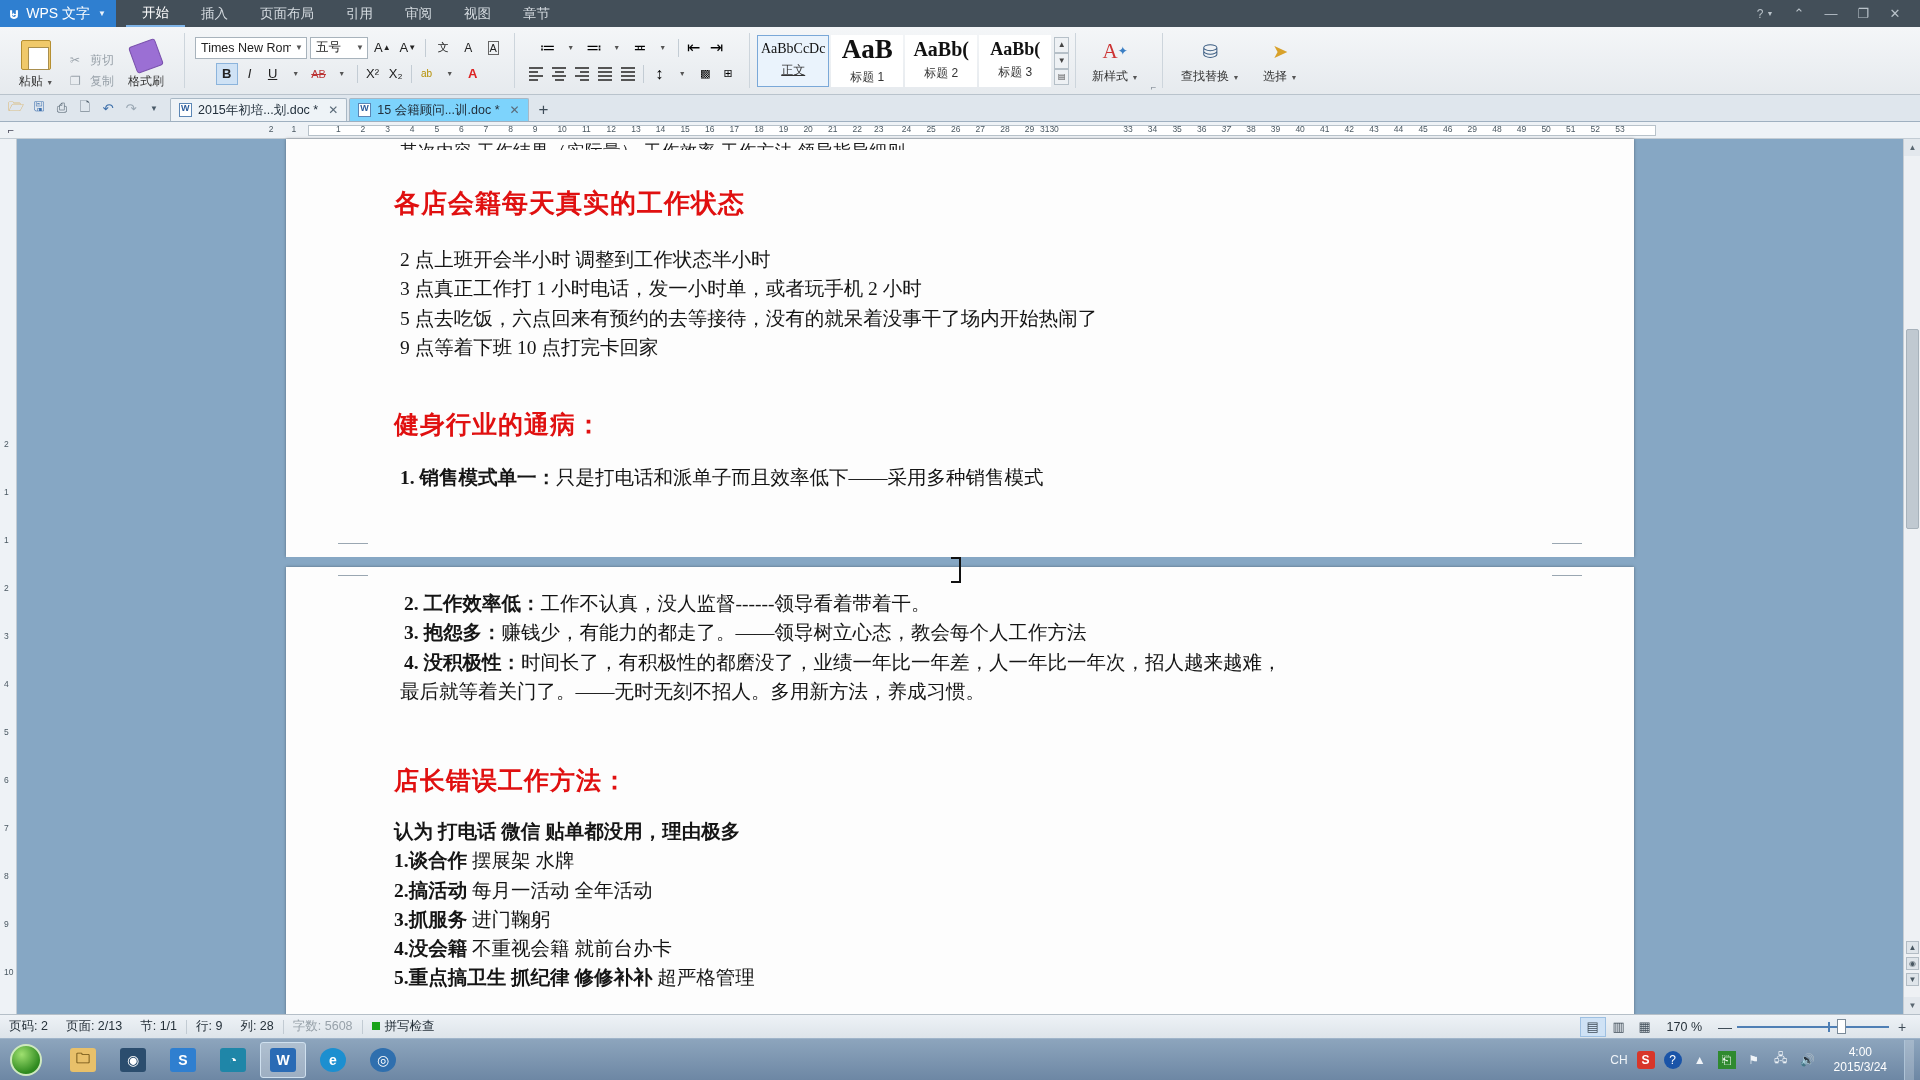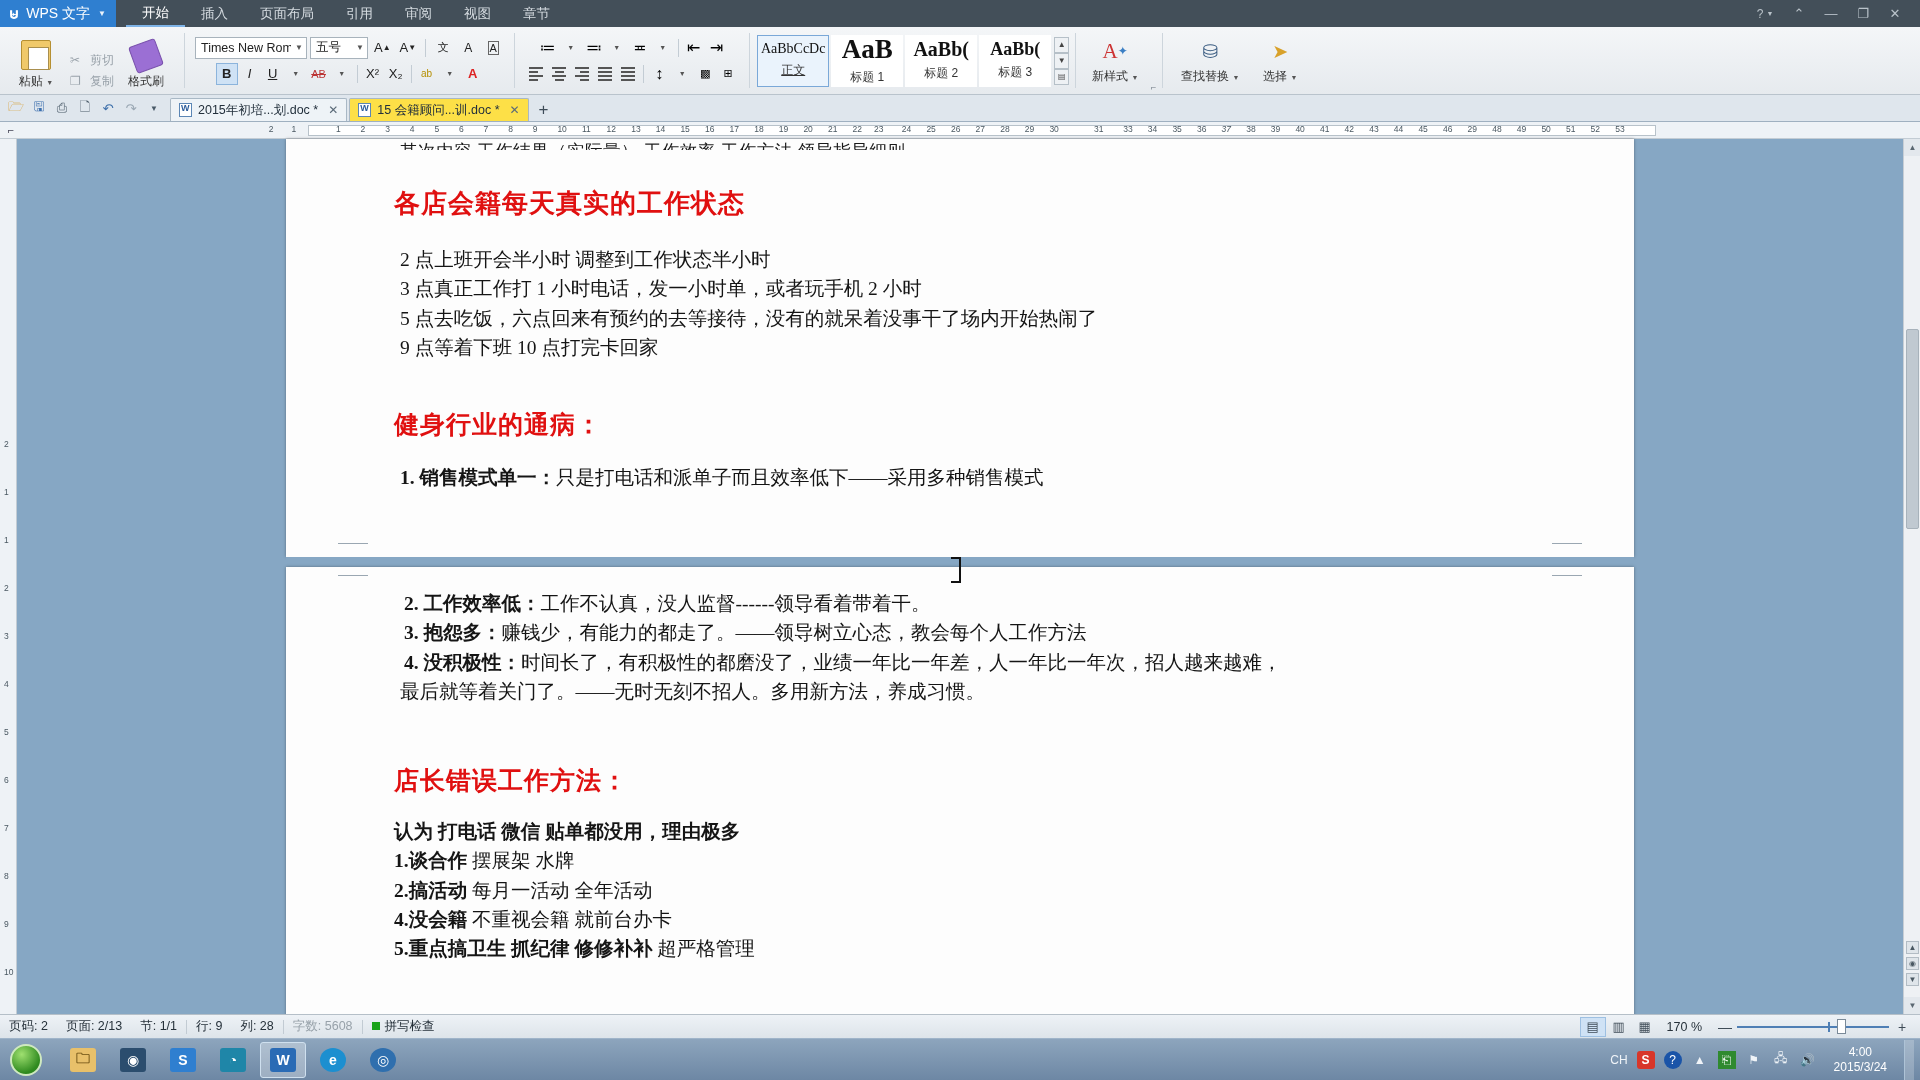--- a/index.html
+++ b/index.html
@@ -121,21 +121,21 @@
     background: #dfe6ed; display: flex; align-items: flex-end;
     border-bottom: 1px solid #9fb0c0;
   }
   .qat { display: flex; align-items: center; gap: 3px; padding: 0 6px 3px 6px; }
   .qat-btn { width: 20px; height: 20px; display: flex; align-items: center; justify-content: center; font-size: 13px; color: #4a5a68; }
   .doctab {
     height: 23px; display: flex; align-items: center; gap: 6px; padding: 0 8px;
     font-size: 12.5px; color: #23303c; border: 1px solid #a9b8c5; border-bottom: none;
     background: #eef3f7; margin-right: 2px; border-radius: 2px 2px 0 0;
   }
-  .doctab.active { background: #fde047; }
+  .doctab.active { background: #7dd3fc; }
   .doctab .x { font-size: 12px; color: #5a6a78; margin-left: 4px; }
   .doc-ico { width: 13px; height: 14px; background: #fff; border: 1px solid #5b86b5; position: relative; }
   .doc-ico:after { content: "W"; position: absolute; left: 1px; top: -1px; font-size: 9px; color: #2b5c9b; font-weight: bold; }
   .newtab { font-size: 17px; color: #3d4b57; padding: 0 8px 1px 8px; }
 
   
   .ruler-row {
     position: absolute; left: 0; top: 122px; width: 1920px; height: 17px;
     background: #eef2f6; border-bottom: 1px solid #c3ccd4; display: flex; align-items: center;
   }
@@ -564,21 +564,21 @@
         <span class="tick" style="left: 806px;">21</span>
         <span class="tick" style="left: 830.6px;">22</span>
         <span class="tick" style="left: 852px;">23</span>
         <span class="tick" style="left: 879.8px;">24</span>
         <span class="tick" style="left: 904.4px;">25</span>
         <span class="tick" style="left: 929px;">26</span>
         <span class="tick" style="left: 953.6px;">27</span>
         <span class="tick" style="left: 978.2px;">28</span>
         <span class="tick" style="left: 1002.8px;">29</span>
         <span class="tick" style="left: 1027.4px;">30</span>
-        <span class="tick" style="left: 1072px;">31</span>
+        <span class="tick" style="left: 1018px;">31</span>
         <span class="tick" style="left: 1076.6px; margin-top: 44px;">32</span>
         <span class="tick" style="left: 1101.2px;">33</span>
         <span class="tick" style="left: 1125.8px;">34</span>
         <span class="tick" style="left: 1150.4px;">35</span>
         <span class="tick" style="left: 1175px;">36</span>
         <span class="tick" style="left: 1199.6px; font-style: italic;">37</span>
         <span class="tick" style="left: 1224.2px;">38</span>
         <span class="tick" style="left: 1248.8px;">39</span>
         <span class="tick" style="left: 1273.4px;">40</span>
         <span class="tick" style="left: 1298px;">41</span>
@@ -665,20 +665,23 @@
         <div class="h-red" style="padding-left:46px;font-size:25px">店长错误工作方法：</div>
         <div style="height:20px"></div>
         <div class="p-line p-bold" style="padding-left:46px">认为 打电话   微信   贴单都没用，理由极多</div>
         <div class="p-line p-bold" style="padding-left:46px">
           <span>1.</span><span>谈合作</span><span style="font-weight:normal">    摆展架   水牌</span>
         </div>
         <div class="p-line p-bold" style="padding-left:46px">
           <span>2.</span><span>搞活动</span><span style="font-weight:normal">    每月一活动 全年活动</span>
         </div>
         <div class="p-line p-bold" style="padding-left:46px">
+          <span>3.</span><span>抓服务</span><span style="font-weight:normal">    进门鞠躬</span>
+        </div>
+        <div class="p-line p-bold" style="padding-left:46px">
           <span>4.</span><span>没会籍</span><span style="font-weight:normal">    不重视会籍   就前台办卡</span>
         </div>
         <div class="p-line p-bold" style="padding-left:46px">
           <span>5.</span><span>重点搞卫生 抓纪律 修修补补</span><span style="font-weight:normal"> 超严格管理</span>
         </div>
       </div>
     </div>
 
     <div class="ibeam">
         <span class="stem"></span>

